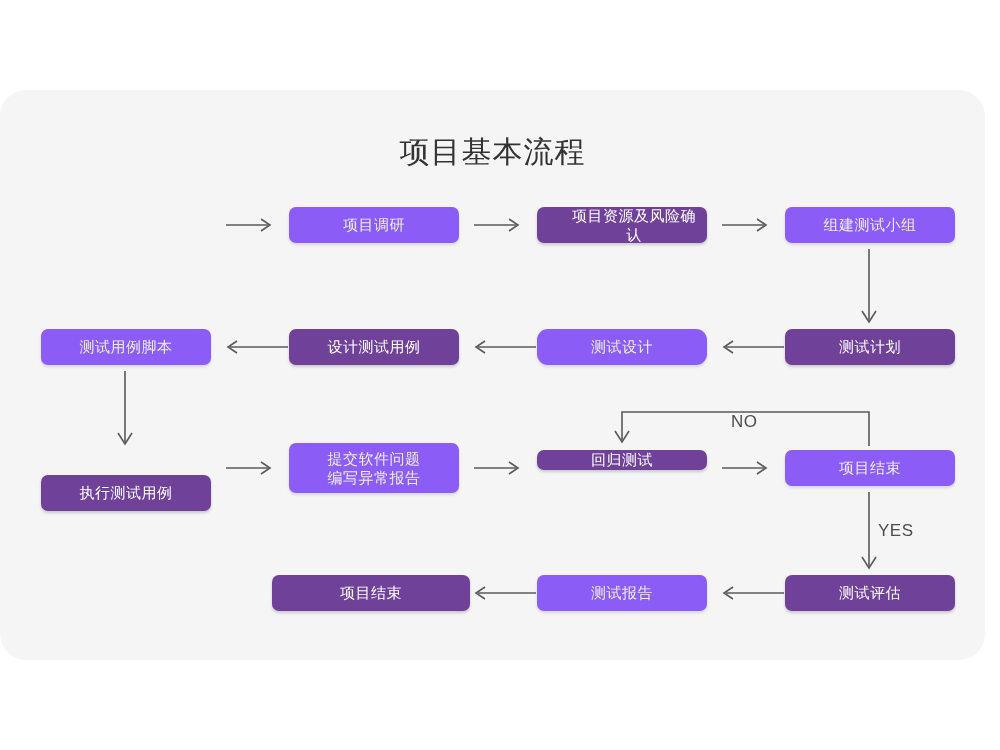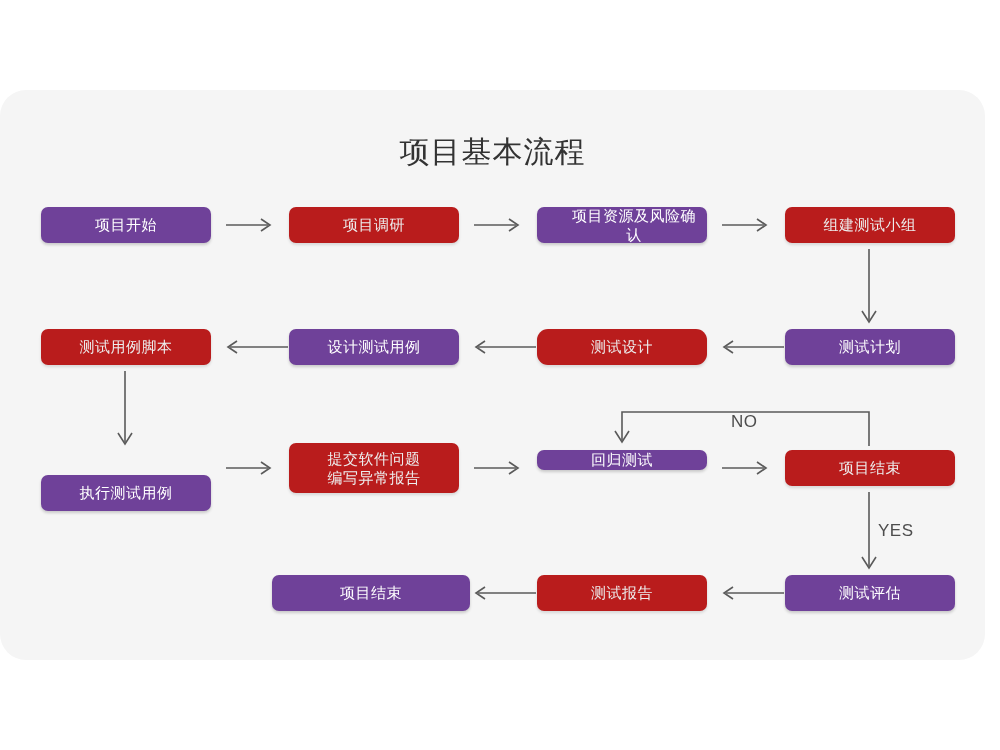--- a/index.html
+++ b/index.html
@@ -57,21 +57,21 @@
     letter-spacing: 0.5px;
     padding: 0 6px;
     white-space: pre-line;
   }
   .node.purple {
     background: #6f4199;
     color: #ffffff;
     box-shadow: 0 2px 3px rgba(0,0,0,0.18);
   }
   .node.gray {
-    background: #b91c1c;
+    background: #8b5cf6;
     color: #ededed;
     box-shadow: 0 2px 3px rgba(0,0,0,0.12);
   }
 
   
   .wires {
     position: absolute;
     left: 0; top: 0;
     width: 1000px; height: 750px;
     pointer-events: none;
@@ -165,21 +165,20 @@
     <g>
       <path class="wire" d="M784 593 L726 593"></path>
       <path class="wire-head" d="M733 587 L724 593 L733 599"></path>
     </g>
     <g>
       <path class="wire" d="M536 593 L478 593"></path>
       <path class="wire-head" d="M485 587 L476 593 L485 599"></path>
     </g>
   </svg>
 
-  <div class="node purple" style="left:41px;  top:207px; width:170px; height:36px;">项目开始</div>
   <div class="node gray" style="left:289px; top:207px; width:170px; height:36px;">项目调研</div>
   <div class="node purple" style="left:537px; top:207px; width:170px; height:36px;padding-left:30px;">项目资源及风险确认</div>
   <div class="node gray" style="left:785px; top:207px; width:170px; height:36px;">组建测试小组</div>
 
   <div class="node gray" style="left:41px;  top:329px; width:170px; height:36px;">测试用例脚本</div>
   <div class="node purple" style="left:289px; top:329px; width:170px; height:36px;">设计测试用例</div>
   <div class="node gray" style="left:537px; top:329px; width:170px; height:36px;border-radius:11px;">测试设计</div>
   <div class="node purple" style="left:785px; top:329px; width:170px; height:36px;">测试计划</div>
 
   <div class="node purple" style="left:41px;  top:450px; width:170px; height:36px;margin-top:25px;">执行测试用例</div>

